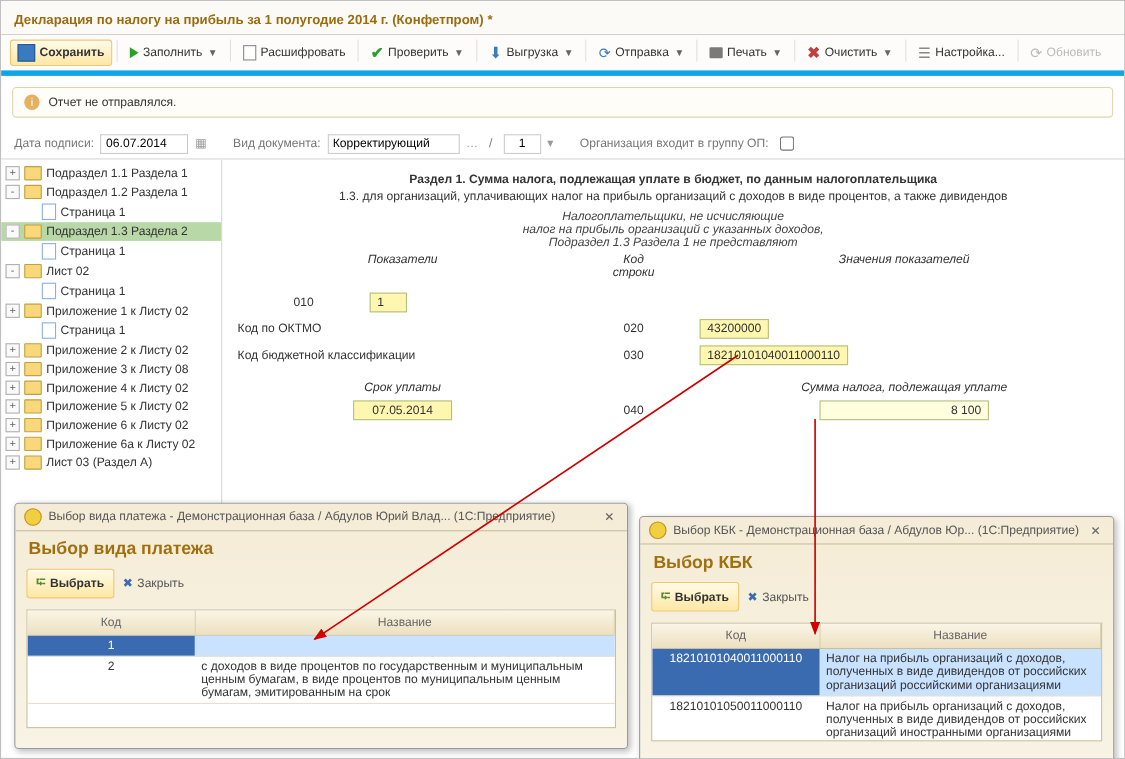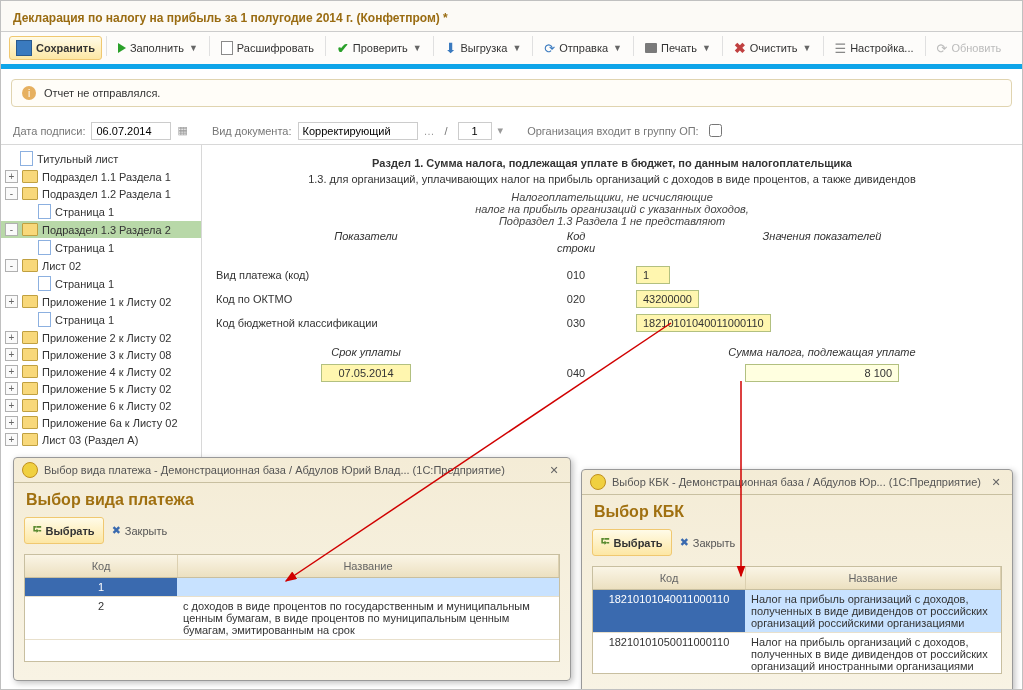--- a/index.html
+++ b/index.html
@@ -149,25 +149,20 @@
     <input style="width: 24px; text-align: center;" value="1">
     <span style="color:#999">▾</span>
     <span style="width:12px"></span>
     <span>Организация входит в группу ОП:</span>
     <input type="checkbox" style="">
   </div>
 
   <div class="body">
     <div class="tree" id="tree">
         <div class="tn" style="padding-left: 4px;">
-          <span class="sp"></span>
-          <span class="ic-page"></span>
-          <span>Титульный лист</span>
-        </div>
-        <div class="tn" style="padding-left: 4px;">
           <span class="tog">+</span>
           <span class="ic-fold"></span>
           <span>Подраздел 1.1 Раздела 1</span>
         </div>
         <div class="tn" style="padding-left: 4px;">
           <span class="tog">-</span>
           <span class="ic-fold"></span>
           <span>Подраздел 1.2 Раздела 1</span>
         </div>
         <div class="tn" style="padding-left: 22px;">
@@ -244,21 +239,20 @@
     <div class="content">
       <div class="sect-title">Раздел 1. Сумма налога, подлежащая уплате в бюджет, по данным налогоплательщика</div>
       <div class="sub">1.3. для организаций, уплачивающих налог на прибыль организаций с доходов в виде процентов, а также дивидендов</div>
       <div class="note" id="note">Налогоплательщики, не исчисляющие<br>налог на прибыль организаций с указанных доходов,<br>Подраздел 1.3 Раздела 1 не представляют</div>
       <div class="hdrs">
         <div>Показатели</div>
         <div id="hdrcode">Код<br>строки</div>
         <div>Значения показателей</div>
       </div>
       <div class="row">
-        <div class="lab">Вид платежа (код)</div>
         <div class="code">010</div>
         <div class="val"><span class="fld fill" id="f1">1</span></div>
       </div>
       <div class="row">
         <div class="lab">Код по ОКТМО</div>
         <div class="code">020</div>
         <div class="val"><span class="fld fill">43200000</span></div>
       </div>
       <div class="row">
         <div class="lab">Код бюджетной классификации</div>

